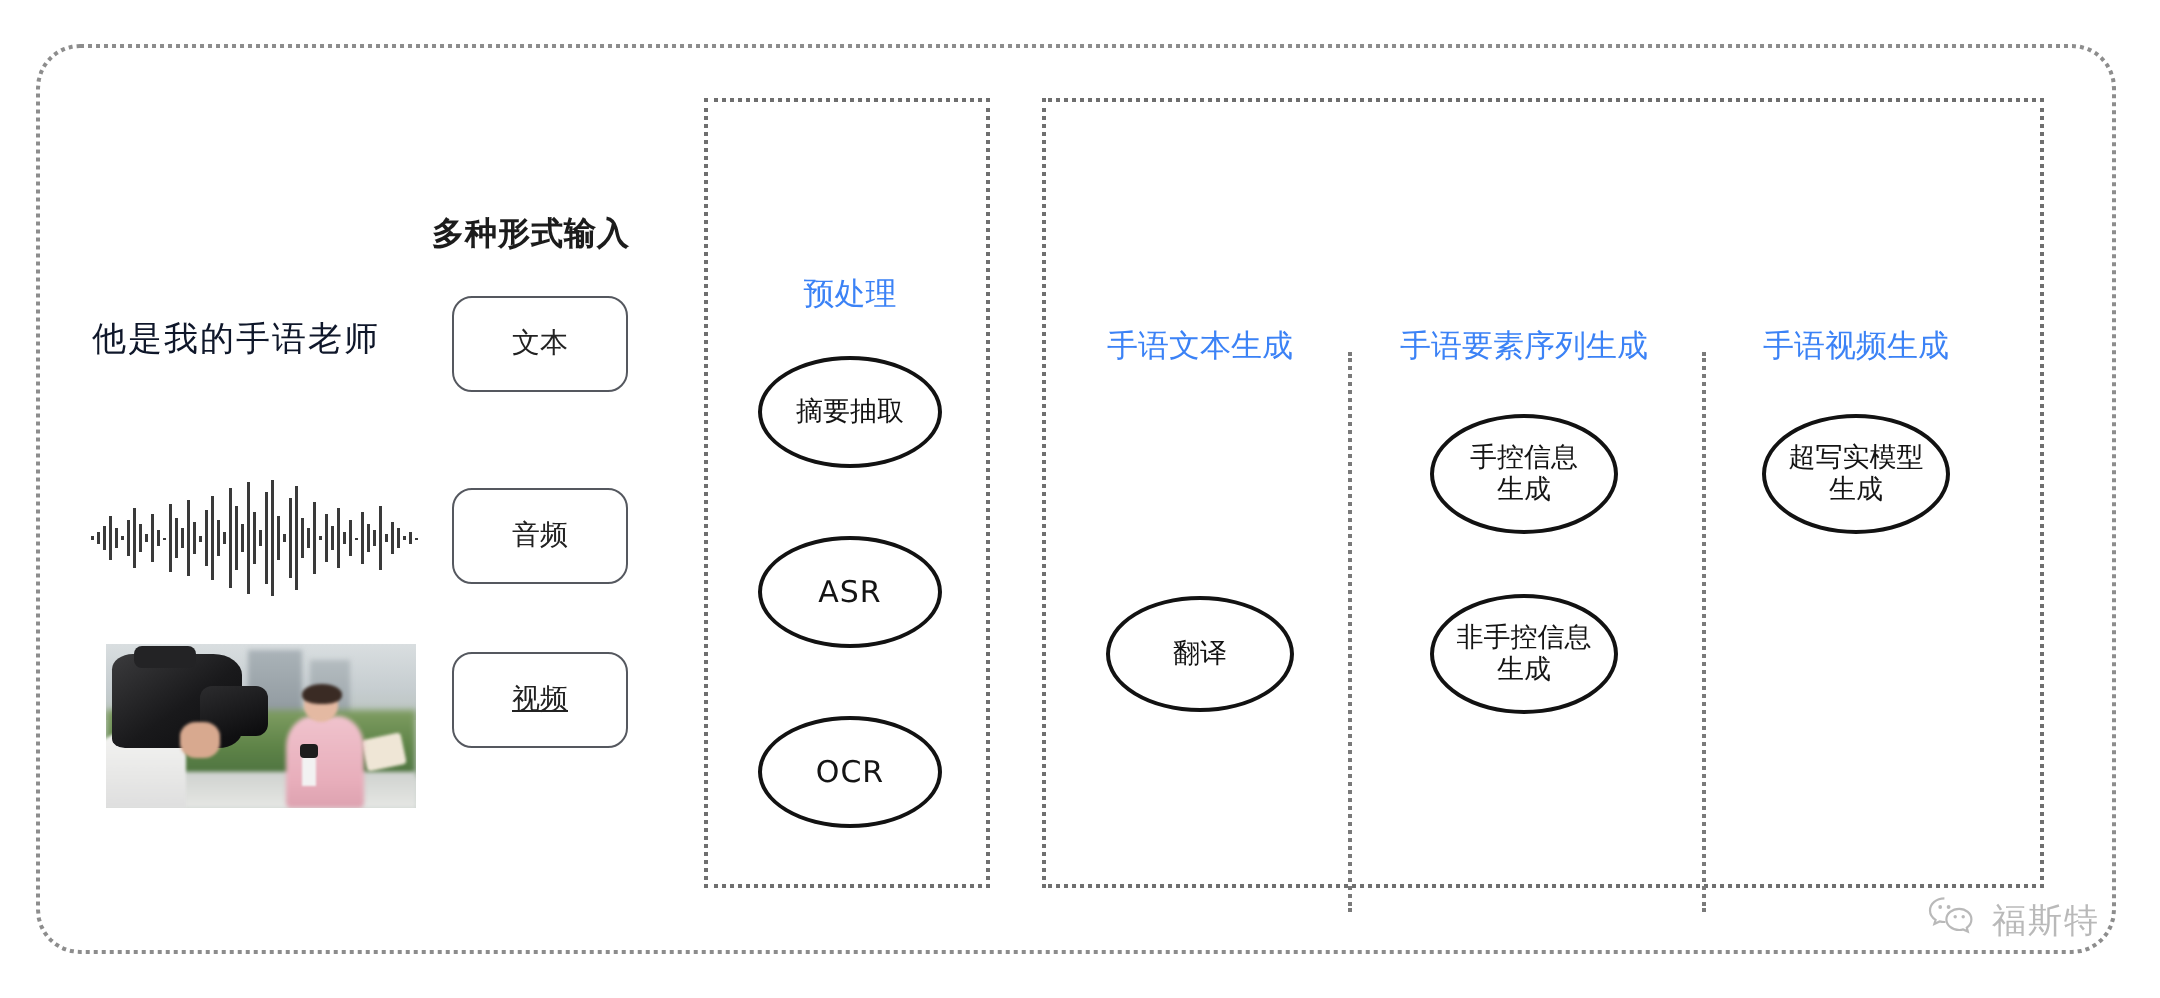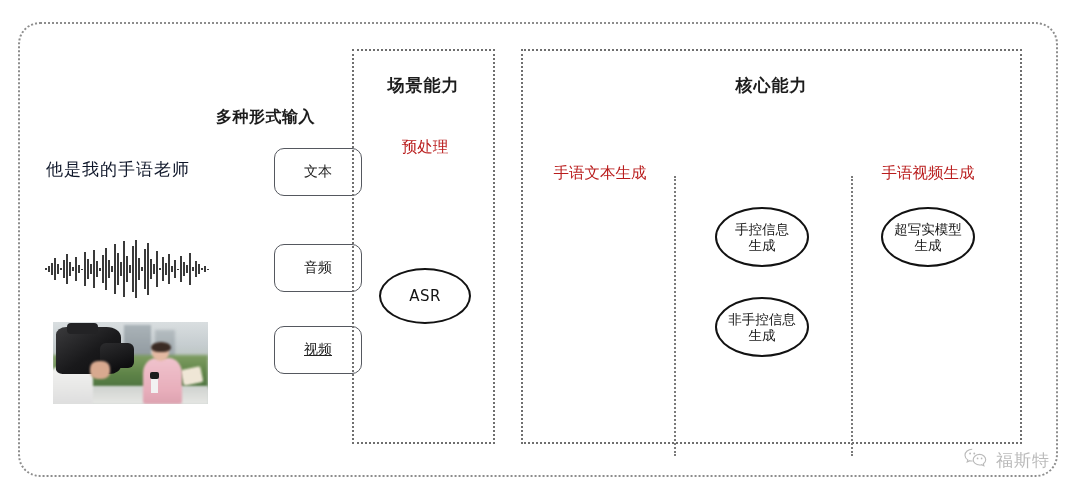--- a/index.html
+++ b/index.html
@@ -63,21 +63,21 @@
     height: 280px;
     border-left: 2px dotted #7a7a7a;
   }
   .v-divider-1 { left: 151px; }
   .v-divider-2 { left: 328px; }
 
   
   .col-heading {
     position: absolute;
     font-size: 15.5px;
-    color: #b91c1c;
+    color: #3b82f6;
     white-space: nowrap;
     text-align: center;
     transform: translateX(-50%);
   }
 
   
   .ellipse {
     position: absolute;
     border: 2.6px solid #121212;
     border-radius: 50%;
@@ -122,21 +122,20 @@
     box-sizing: border-box;
     display: flex;
     align-items: center;
     justify-content: center;
     font-size: 14px;
     color: #222;
     background: #fff;
     width: 88px;
     height: 48px;
     left: 226px;
-    margin-left: 48px;
   }
   .pill-text  { top: 148px; }
   .pill-audio { top: 244px; }
   .pill-video { top: 326px; text-decoration: underline; }
 
   
   .waveform {
     position: absolute;
     left: 44px;
     top: 238px;
@@ -351,35 +350,37 @@
       <div class="photo-cam-lens"></div>
       <div class="photo-hand"></div>
     </div>
 
     <div class="pill pill-text">文本</div>
     <div class="pill pill-audio">音频</div>
     <div class="pill pill-video">视频</div>
   </div>
 
   <div class="panel panel-scene">
-    <div class="panel-title">场景能力</div>
 
     <div class="col-heading" style="left:71px; top:86px;">预处理</div>
 
+    <div class="ellipse" style="left:71px; top:155px; width:92px; height:56px;">摘要抽取</div>
     <div class="ellipse ellipse-lat" style="left:71px; top:245px; width:92px; height:56px;">ASR</div>
+    <div class="ellipse ellipse-lat" style="left:71px; top:335px; width:92px; height:56px;">OCR</div>
   </div>
 
   <div class="panel panel-core">
-    <div class="panel-title">核心能力</div>
 
     <div class="v-divider v-divider-1"></div>
     <div class="v-divider v-divider-2"></div>
 
     <div class="col-heading" style="left:77px; top:112px;">手语文本生成</div>
-
+    <div class="ellipse" style="left:77px; top:276px; width:94px; height:58px;">翻译</div>
+
+    <div class="col-heading" style="left:239px; top:112px;">手语要素序列生成</div>
     <div class="ellipse" style="left:239px; top:186px; width:94px; height:60px;">手控信息
 生成</div>
     <div class="ellipse" style="left:239px; top:276px; width:94px; height:60px;">非手控信息
 生成</div>
 
     <div class="col-heading" style="left:405px; top:112px;">手语视频生成</div>
     <div class="ellipse" style="left:405px; top:186px; width:94px; height:60px;">超写实模型
 生成</div>
   </div>
 

